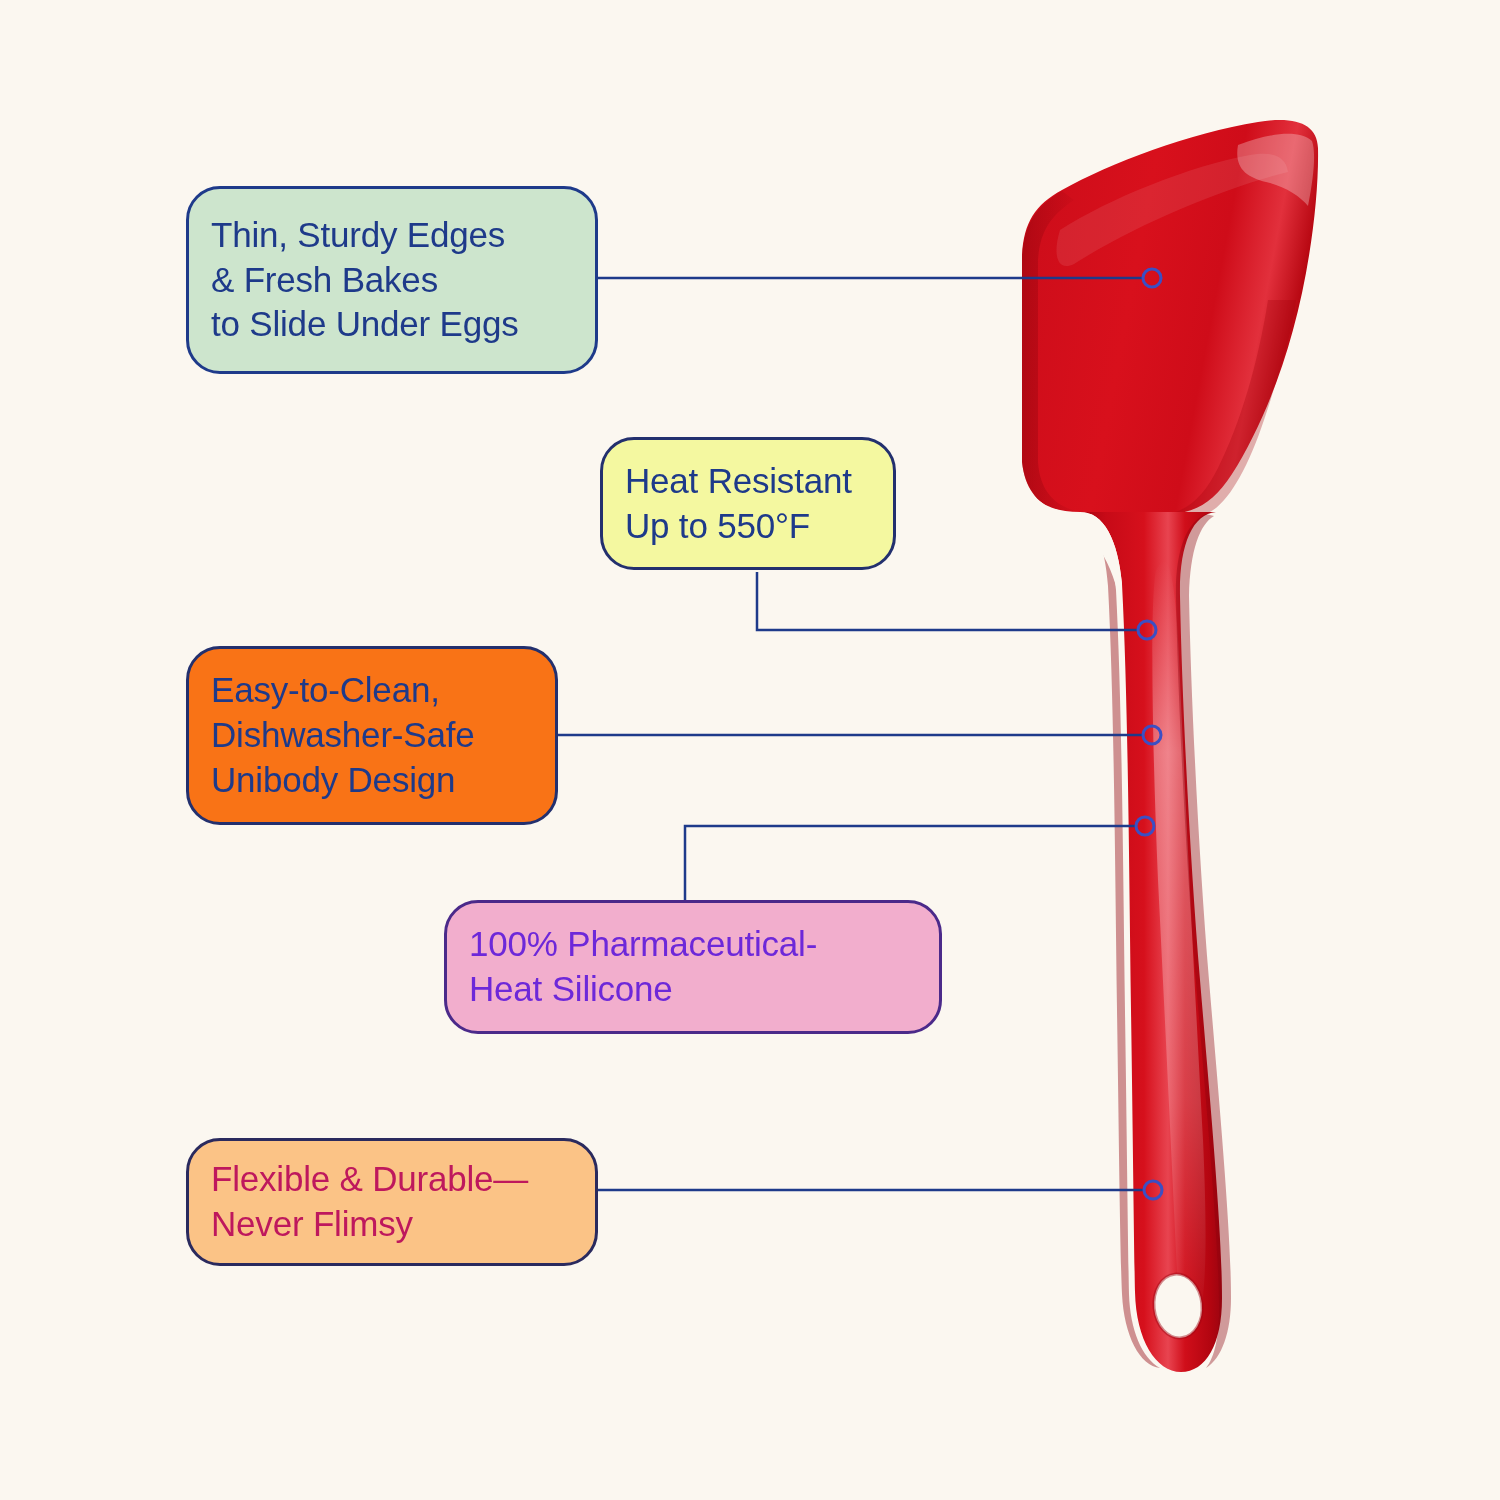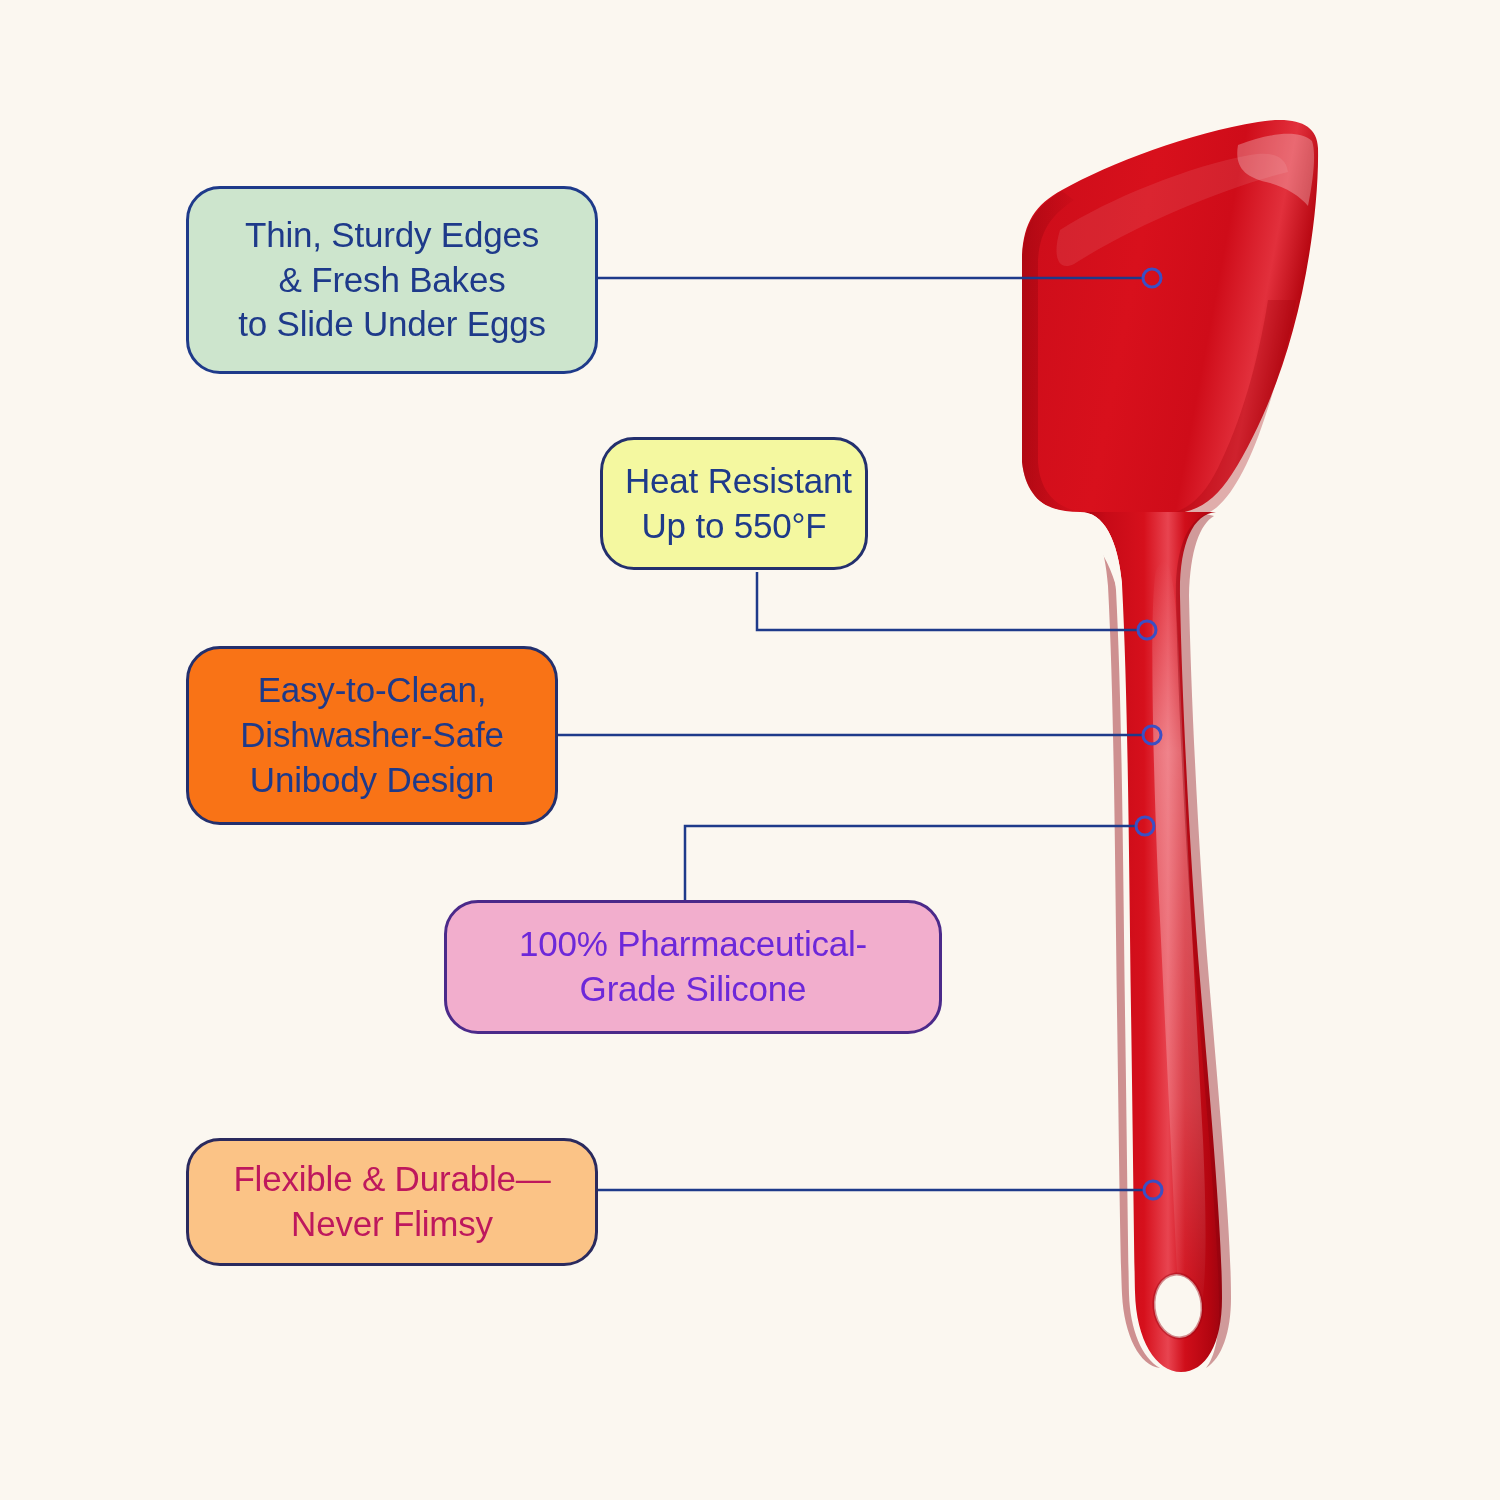--- a/index.html
+++ b/index.html
@@ -28,39 +28,38 @@
   }
   #connector-layer { pointer-events: none; }
 
   .callout {
     position: absolute;
     box-sizing: border-box;
     border-radius: 34px;
     display: flex;
     align-items: center;
     justify-content: center;
-    text-align: center;
     color: #1E3A8A;
     font-size: 35px;
     line-height: 1.28;
     letter-spacing: -0.2px;
     padding: 10px 22px;
   }
   .callout .lines { width: 100%; }
   .callout .ln { display: block; white-space: nowrap; }
 
   
   #callout-thin-edges {
     left: 186px; top: 186px; width: 412px; height: 188px;
     background: #CDE5CD;
     border: 3px solid #1E3A8A;
   }
   
   #callout-heat-resistant {
-    left: 600px; top: 437px; width: 268px; height: 133px;
+    left: 600px; top: 437px; width: 296px; height: 133px;
     background: #F4F8A0;
     border: 3px solid #23306E;
   }
   
   #callout-easy-clean {
     left: 186px; top: 646px; width: 372px; height: 179px;
     background: #f97316;
     border: 3px solid #23306E;
   }
   
@@ -245,21 +244,21 @@
     <span class="lines">
       <span class="ln">Easy-to-Clean,</span>
       <span class="ln">Dishwasher-Safe</span>
       <span class="ln">Unibody Design</span>
     </span>
   </div>
 
   <div class="callout" id="callout-silicone">
     <span class="lines">
       <span class="ln">100% Pharmaceutical-</span>
-      <span class="ln">Grade Silicone</span>
+      <span class="ln">Heat Silicone</span>
     </span>
   </div>
 
   <div class="callout" id="callout-flexible">
     <span class="lines">
       <span class="ln">Flexible &amp; Durable—</span>
       <span class="ln">Never Flimsy</span>
     </span>
   </div>
 

